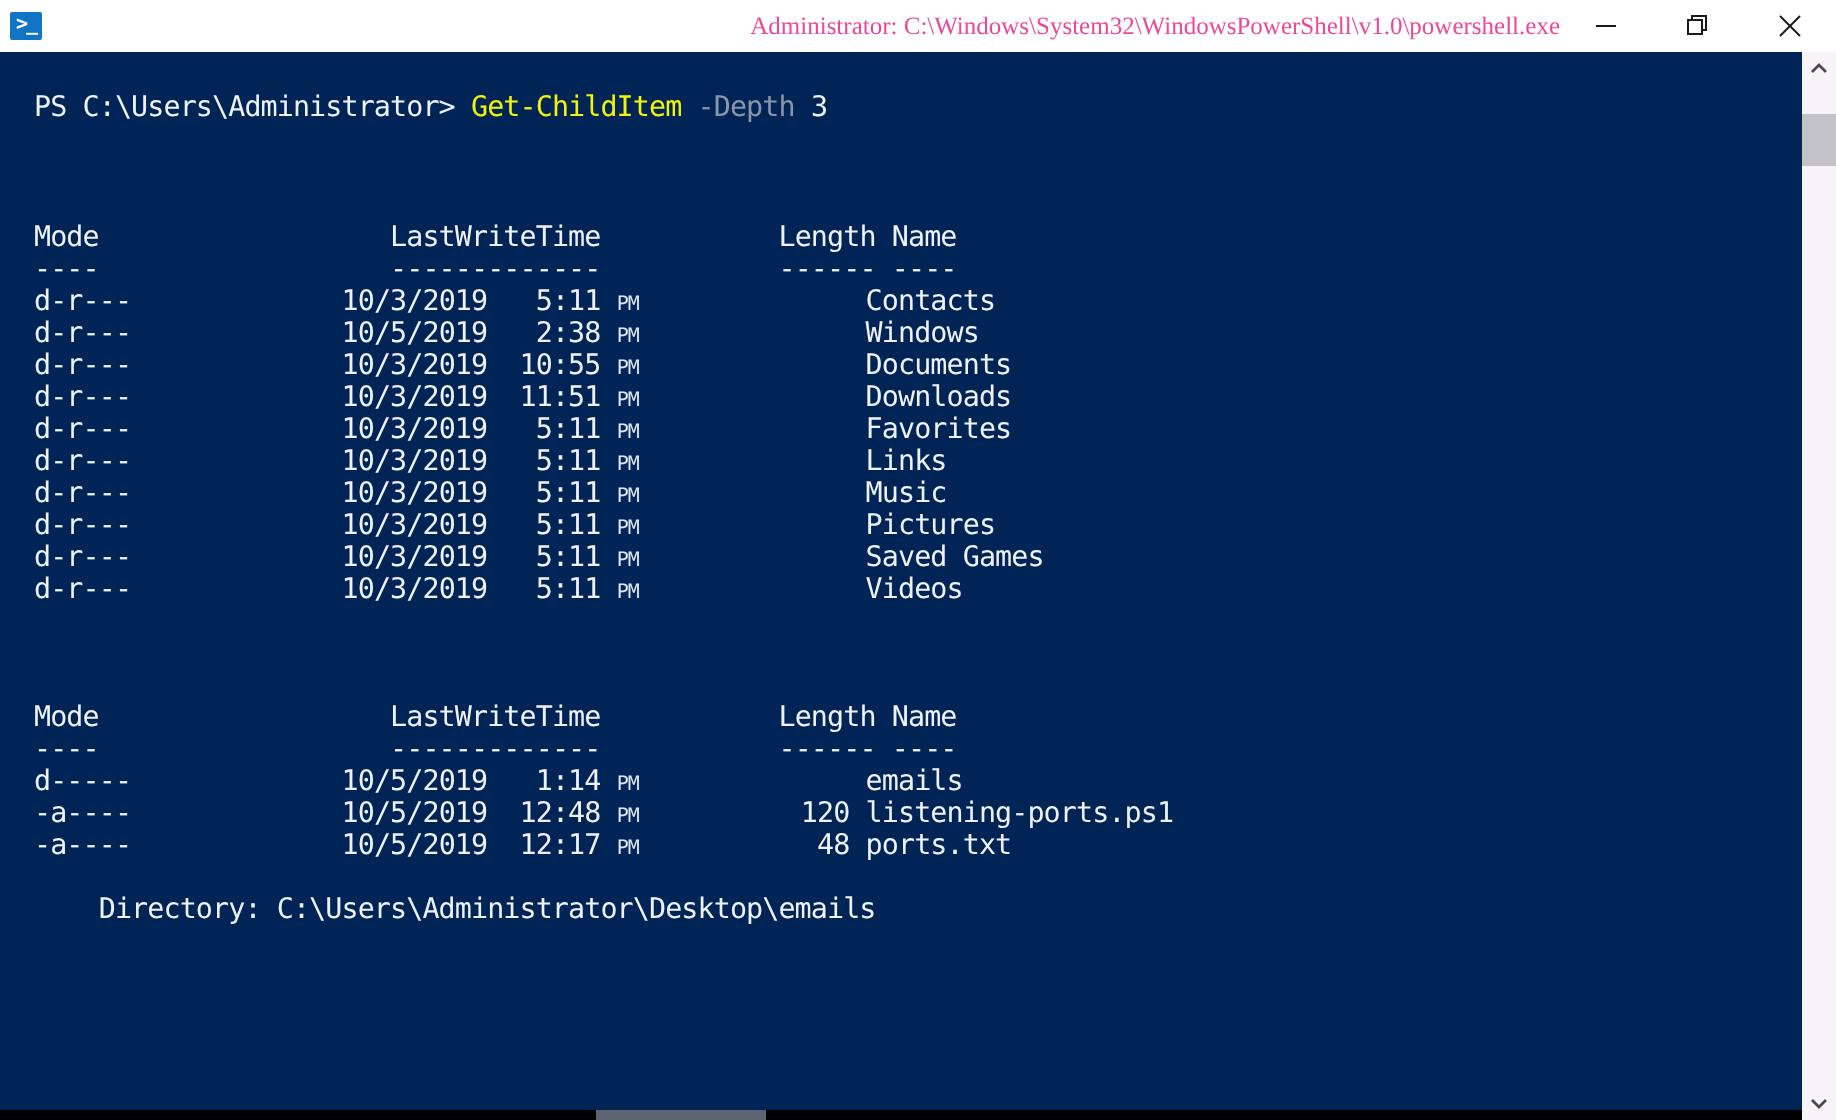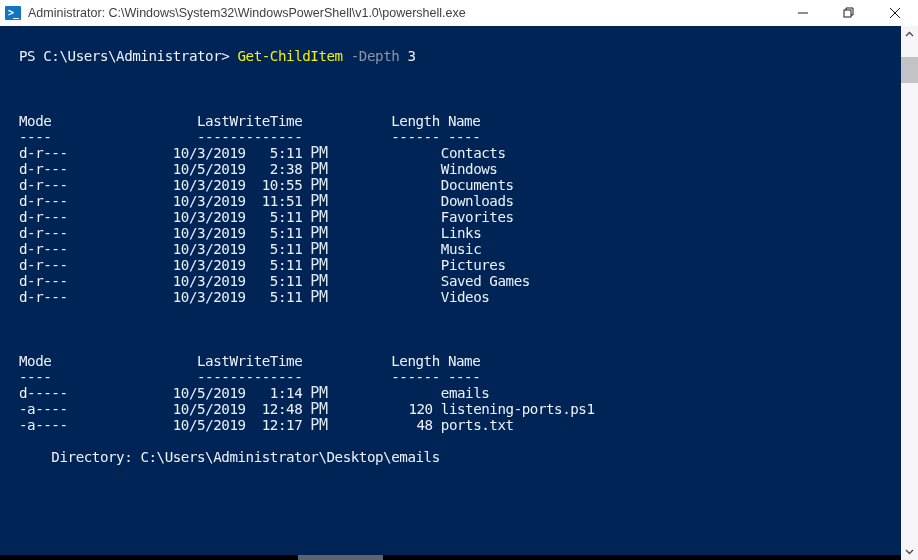--- a/index.html
+++ b/index.html
@@ -55,26 +55,27 @@
     width: 16px; height: 14px;
     color: #ffffff;
     font-family: "DejaVu Sans Mono", monospace;
     font-size: 10px;
     line-height: 14px;
     font-weight: bold;
     text-align: center;
     letter-spacing: -1px;
   }
   #title-text {
-    font-family: Liberation Sans, sans-serif;
+    font-family: Liberation Serif, serif;
     font-size: 12.5px;
-    color: #404040;
+    color: #ec4899;
     white-space: nowrap;
     flex: 1 1 auto;
     overflow: hidden;
+    text-align: right;
   }
   #window-controls {
     display: flex;
     flex: 0 0 auto;
     height: 26px;
     align-items: stretch;
   }
   .win-btn {
     width: 46px;
     height: 26px;
@@ -93,40 +94,40 @@
     left: 0;
     width: 901px;
     height: 534px;
     background: #012456;
     overflow: hidden;
   }
   #console-lines {
     position: absolute;
     top: 0;
     left: 0;
-    padding: 7px;
-    margin: 12px;
+    padding: 17px;
+    margin: 0;
   }
   .cline {
     height: 16px;
     line-height: 16px;
     font-family: "DejaVu Sans Mono", monospace;
     font-size: 14.2px;
     letter-spacing: -0.45px;
     color: #cfd8e8;
     white-space: pre;
     padding-left: 0px;
   }
   .cline.first { padding-top: 2px; height: 18px; line-height: 18px; }
   .seg-white   { color: #eef2f8; }
   .seg-prompt  { color: #eef2f8; }
   .seg-cmd     { color: #f2f20c; }
   .seg-param   { color: #8a96a8; }
   .seg-arg     { color: #eef2f8; }
-  .seg-pm      { font-size: 15px; color: #dfe6f0; }
+  .seg-pm      { font-size: 10px; color: #dfe6f0; }
 
   
   #vscroll {
     position: absolute;
     top: 26px;
     right: 0;
     width: 17px;
     height: 534px;
     background: #f7f4f7;
   }

